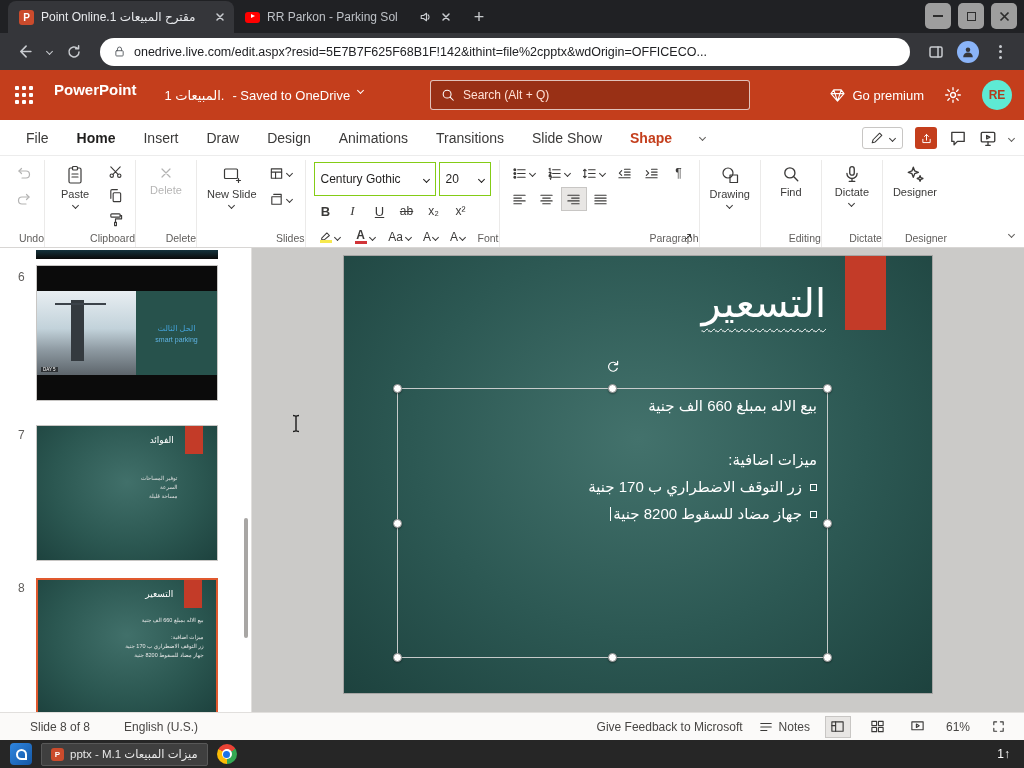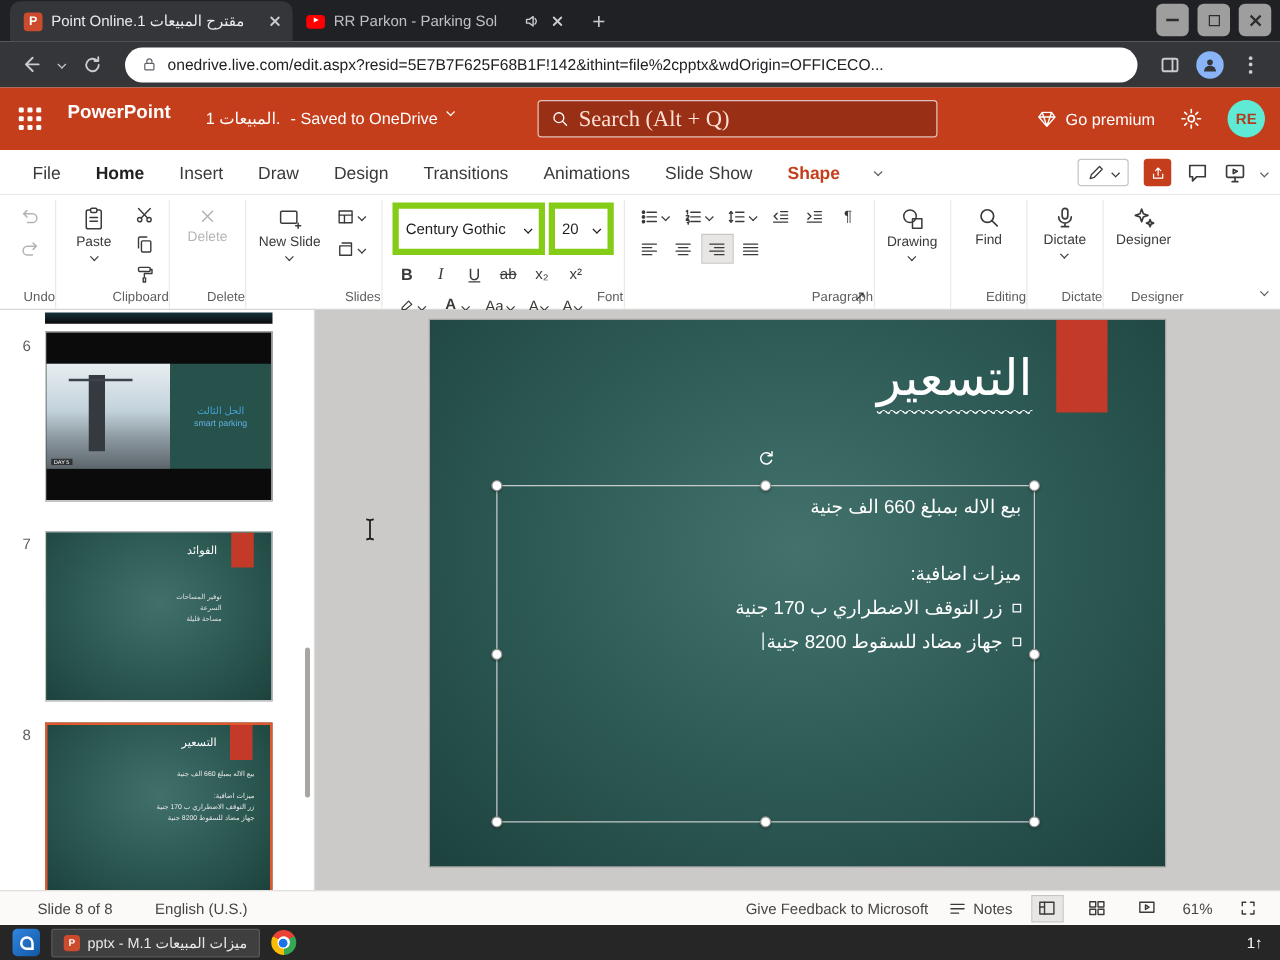--- a/index.html
+++ b/index.html
@@ -34,21 +34,21 @@
 .kebab i{width:3px;height:3px;border-radius:50%;background:#c9ccd0}
 .avatar-sm{width:22px;height:22px;border-radius:50%;background:#8ab4f8;display:flex;align-items:center;justify-content:center}
 
 .ppheader{position:absolute;top:70px;left:0;right:0;height:50px;background:#c43e1c;color:#fff;display:flex;align-items:center}
 .waffle{width:48px;height:50px;display:flex;align-items:center;justify-content:center;flex:none}
 .wgrid{display:grid;grid-template-columns:repeat(3,4px);grid-template-rows:repeat(3,4px);gap:3px}
 .wgrid i{background:#fff;border-radius:1px}
 .appname{font-size:15px;font-weight:700;margin:0 28px 12px 6px}
 .docname{font-size:13px;display:flex;gap:8px;color:#fff}
 .searchbox{position:absolute;left:430px;top:10px;width:320px;height:30px;background:rgba(0,0,0,.22);border:1px solid rgba(255,255,255,.7);border-radius:3px;display:flex;align-items:center;padding:0 10px;gap:8px}
-.searchbox input{background:transparent;border:0;outline:0;color:#bef264;font-size:18px;flex:1;font-family:Liberation Serif, serif}
+.searchbox input{background:transparent;border:0;outline:0;color:#bef264;font-size:12px;flex:1;font-family:Liberation Sans, sans-serif}
 .searchbox input::placeholder{color:#ffe0d6}
 .hdr-right{position:absolute;right:12px;top:0;height:50px;display:flex;align-items:center;gap:20px}
 .premium{display:flex;align-items:center;gap:7px;font-size:13px}
 .avatar{width:30px;height:30px;border-radius:50%;background:#5eead4;color:#b33b1e;font-weight:700;font-size:12px;display:flex;align-items:center;justify-content:center}
 
 .menubar{position:absolute;top:120px;left:0;right:0;height:36px;background:#fff;border-bottom:1px solid #ececec;display:flex;align-items:center;font-size:14px;color:#3b3a39;padding-left:12px}
 .mi{padding:0 14px;height:36px;display:flex;align-items:center;gap:6px}
 .mi.home{color:#201f1e;font-weight:700}
 .mi.shape{color:#c43e1c;font-weight:700}
 .menu-right{position:absolute;right:10px;top:0;height:36px;display:flex;align-items:center;gap:12px;color:#3b3a39}
@@ -56,21 +56,21 @@
 .sharebtn{width:22px;height:22px;border-radius:3px;background:#c43e1c;display:flex;align-items:center;justify-content:center}
 
 .ribbon{position:absolute;top:156px;left:0;right:0;height:92px;background:#fff;border-bottom:1px solid #d8d6d4;display:flex;align-items:stretch;padding:4px 0 0 4px}
 .rgroup{position:relative;padding:2px 8px 18px 8px;display:flex;gap:6px;border-right:1px solid #ebeae9}
 .glabel{position:absolute;bottom:3px;left:0;right:0;text-align:right;font-size:10.5px;color:#605e5c;white-space:nowrap}
 .btn-lg{min-width:44px;display:flex;flex-direction:column;align-items:center;gap:3px;padding:3px 2px 0;font-size:11px;color:#3b3a39;text-align:center}
 .icbtn{width:24px;height:22px;display:flex;align-items:center;justify-content:center;color:#3b3a39;font-size:12px}
 .icbtn.wcv{width:32px;gap:3px}
 .col{display:flex;flex-direction:column;gap:4px;justify-content:flex-start}
 .disabled{opacity:.38}
-.combo{height:23px;border:5px solid #84cc16;background:#fff;display:flex;align-items:center;font-size:12px;color:#201f1e;padding:16px 6px;gap:6px}
+.combo{height:23px;border:1px solid #84cc16;background:#fff;display:flex;align-items:center;font-size:12px;color:#201f1e;padding:16px 6px;gap:6px}
 .fg{display:flex;flex-direction:column;gap:4px}
 .frow{display:flex;gap:3px;align-items:center}
 .sel{background:#e8e6e4;outline:1px solid #c8c6c4}
 .bold-b{font-weight:700;font-size:13px}
 .ital-i{font-style:italic;font-family:"Liberation Serif","DejaVu Serif",serif;font-size:13px}
 .und-u{text-decoration:underline;font-size:13px}
 .strike{text-decoration:line-through;font-size:12px}
 .colorA{display:flex;flex-direction:column;align-items:center;line-height:11px;font-size:12px;font-weight:700}
 .colorA i{width:12px;height:3px;display:block}
 .collapse{position:absolute;right:10px;bottom:6px;color:#605e5c}
@@ -250,22 +250,22 @@
       <span class="avatar">RE</span>
     </div>
   </div>
 
   <div class="menubar">
     <span class="mi">File</span>
     <span class="mi home">Home</span>
     <span class="mi">Insert</span>
     <span class="mi">Draw</span>
     <span class="mi">Design</span>
+    <span class="mi">Animations</span>
     <span class="mi">Transitions</span>
-    <span class="mi">Animations</span>
     <span class="mi">Slide Show</span>
     <span class="mi shape">
       <span>Shape</span>
     </span>
     <span class="mi" style="color:#605e5c">
         <span class="cv"></span>
       </span>
     <div class="menu-right">
       <span class="penbtn">
         <svg class="ik" width="14" height="14" viewBox="0 0 16 16">

